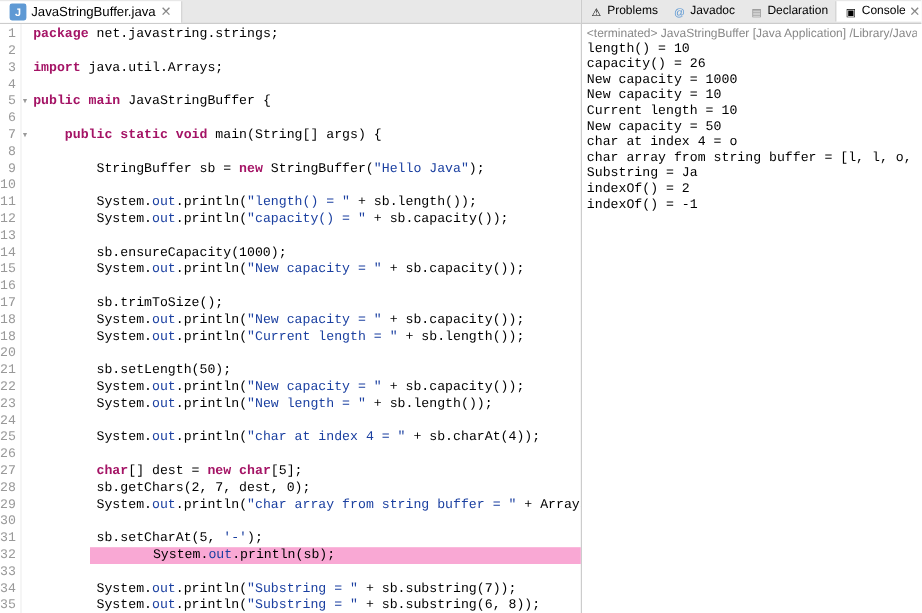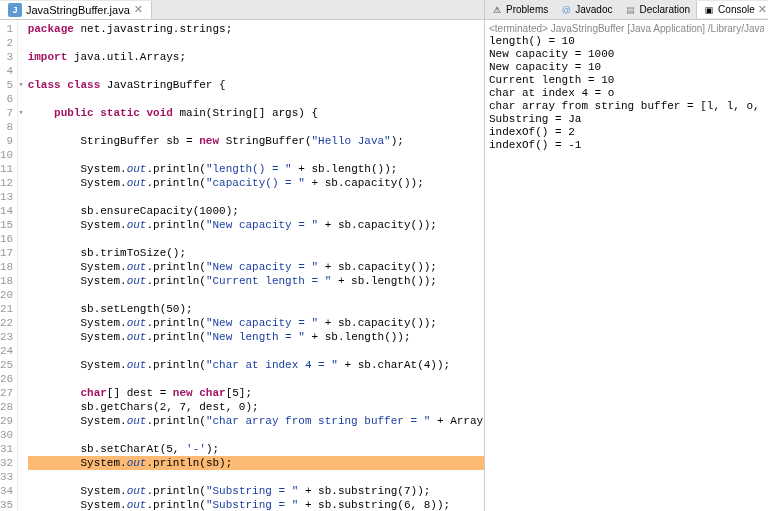--- a/index.html
+++ b/index.html
@@ -83,24 +83,25 @@
 .code {
   flex: 1;
   padding: 2px 4px;
   line-height: 14px;
 }
 .code .line {
   height: 14px;
   white-space: pre;
 }
 .code .line.hl {
-  background: #fdba74;
+  background: #f9a8d4;
+  margin-left: 47px;
 }
 .kw { color: #a41365; font-weight: bold; }
-.fld { color: #1a3fa0; font-style: italic; }
+.fld { color: #1a3fa0; }
 .str { color: #1a3fa0; }
 .right-pane {
   width: 283px;
   display: flex;
   flex-direction: column;
   background: #fff;
 }
 .right-tabs {
   display: flex;
   background: #e8e8e8;
@@ -232,21 +233,21 @@
         <span></span>
         <span></span>
         <span></span>
         <span></span>
       </div>
     <div class="code" id="code">
         <div class="line"><span class="kw">package</span><span> net.javastring.strings;</span></div>
         <div class="line">&nbsp;</div>
         <div class="line"><span class="kw">import</span><span> java.util.Arrays;</span></div>
         <div class="line">&nbsp;</div>
-        <div class="line"><span class="kw">class class</span><span> JavaStringBuffer {</span></div>
+        <div class="line"><span class="kw">public main</span><span> JavaStringBuffer {</span></div>
         <div class="line">&nbsp;</div>
         <div class="line"><span>    </span><span class="kw">public static void</span><span> main(String[] args) {</span></div>
         <div class="line">&nbsp;</div>
         <div class="line"><span>        StringBuffer sb = </span><span class="kw">new</span><span> StringBuffer(</span><span class="str">"Hello Java"</span><span>);</span></div>
         <div class="line">&nbsp;</div>
         <div class="line"><span>        System.</span><span class="fld">out</span><span>.println(</span><span class="str">"length() = "</span><span> + sb.length());</span></div>
         <div class="line"><span>        System.</span><span class="fld">out</span><span>.println(</span><span class="str">"capacity() = "</span><span> + sb.capacity());</span></div>
         <div class="line">&nbsp;</div>
         <div class="line"><span>        sb.ensureCapacity(1000);</span></div>
         <div class="line"><span>        System.</span><span class="fld">out</span><span>.println(</span><span class="str">"New capacity = "</span><span> + sb.capacity());</span></div>
@@ -291,23 +292,25 @@
     <div class="right-tab active">
       <span class="tab-icon">▣</span>
       <span>Console</span>
       <span class="close-x">✕</span>
     </div>
   </div>
   <div class="console-content">
     <div class="console-header">&lt;terminated&gt; JavaStringBuffer [Java Application] /Library/Java/Jav</div>
     <div id="console-lines">
         <div class="console-line">length() = 10</div>
+        <div class="console-line">capacity() = 26</div>
         <div class="console-line">New capacity = 1000</div>
         <div class="console-line">New capacity = 10</div>
         <div class="console-line">Current length = 10</div>
+        <div class="console-line">New capacity = 50</div>
         <div class="console-line">char at index 4 = o</div>
         <div class="console-line">char array from string buffer = [l, l, o,  , J]</div>
         <div class="console-line">Substring = Ja</div>
         <div class="console-line">indexOf() = 2</div>
         <div class="console-line">indexOf() = -1</div>
       </div>
   </div>
 </div>
 
 </body></html>

